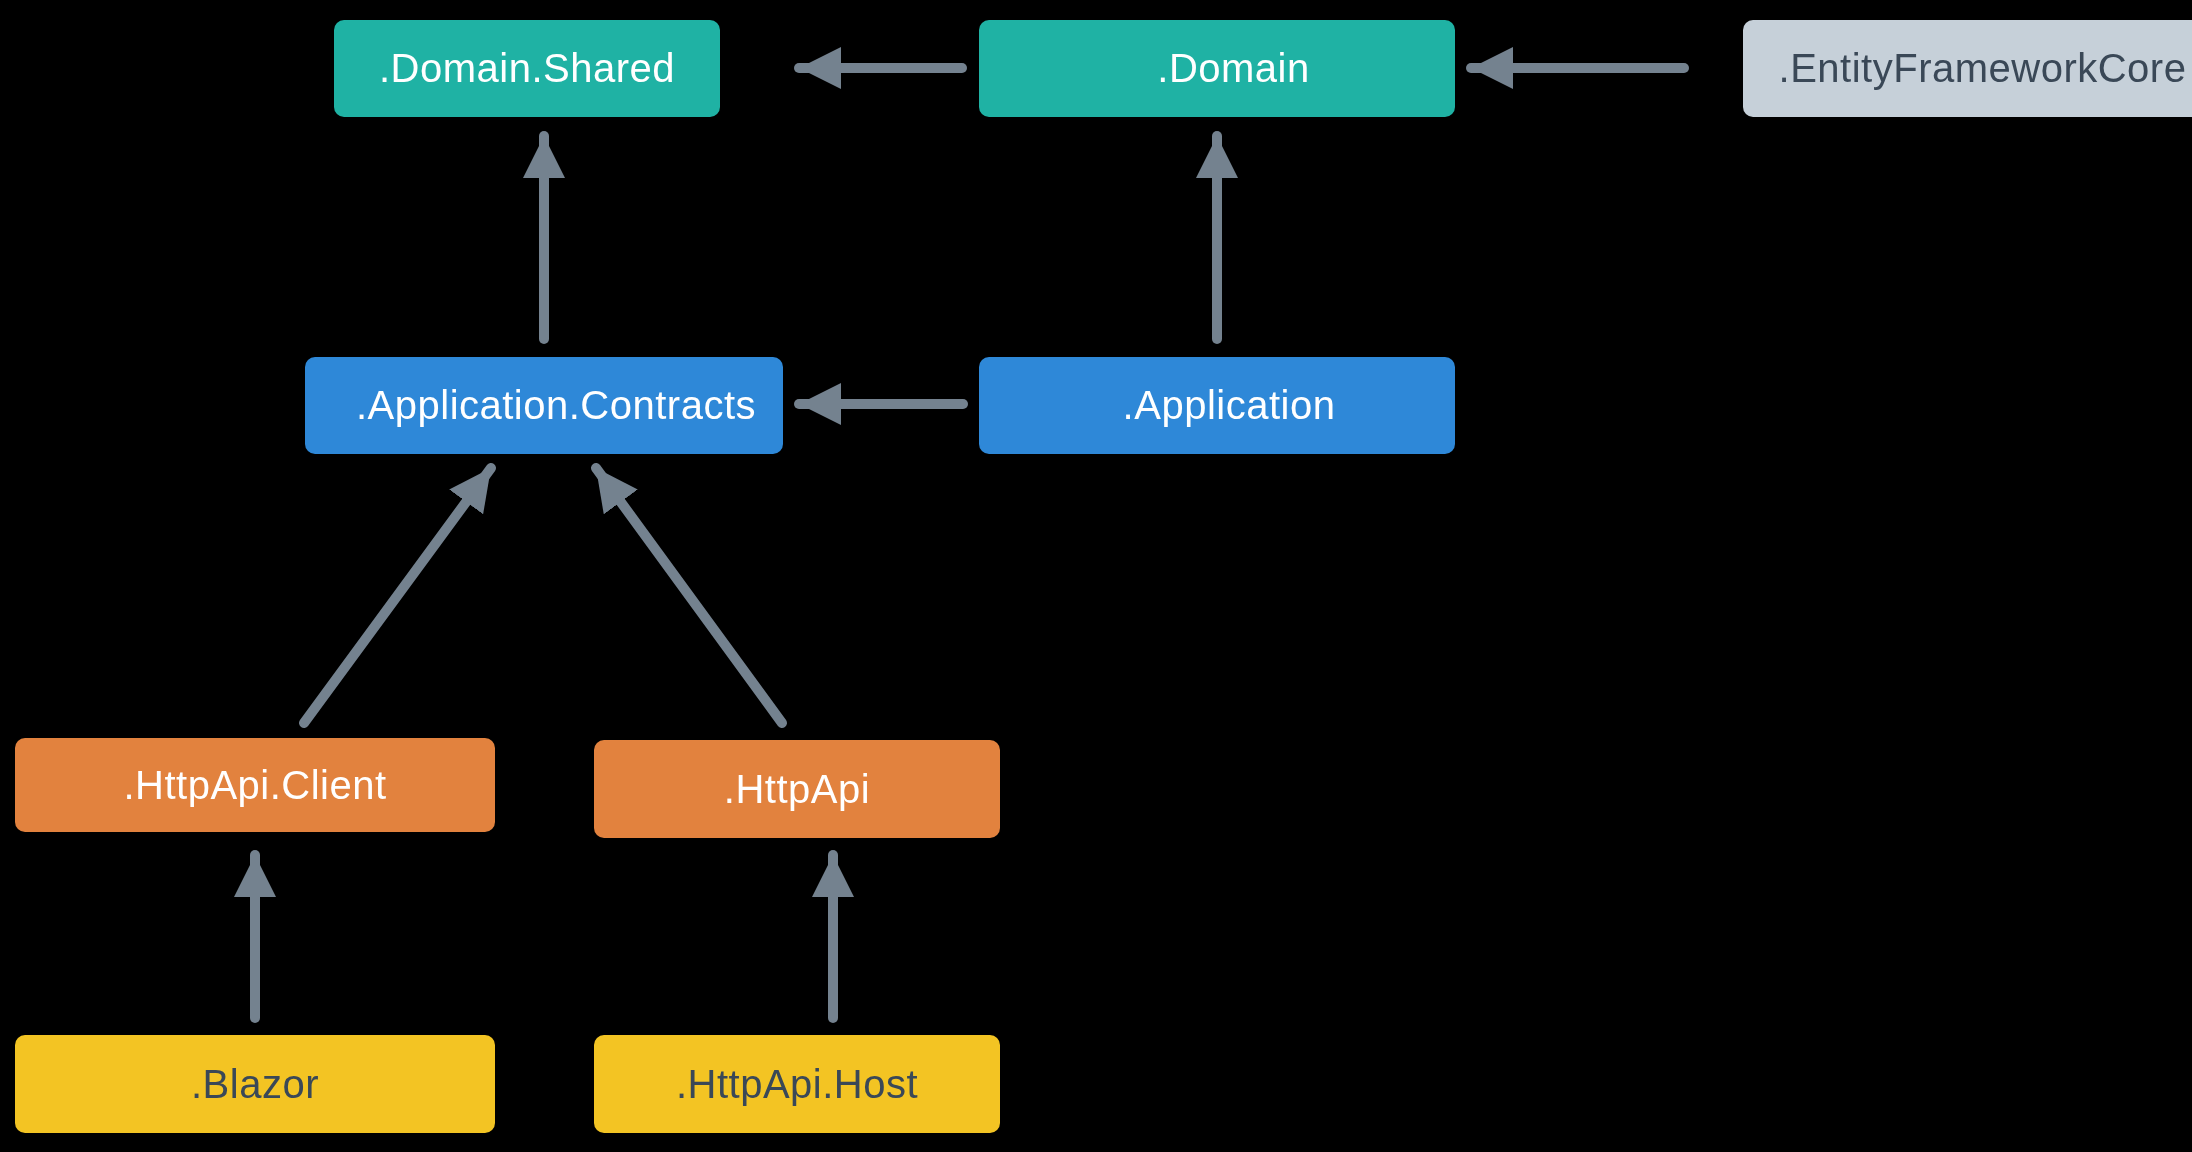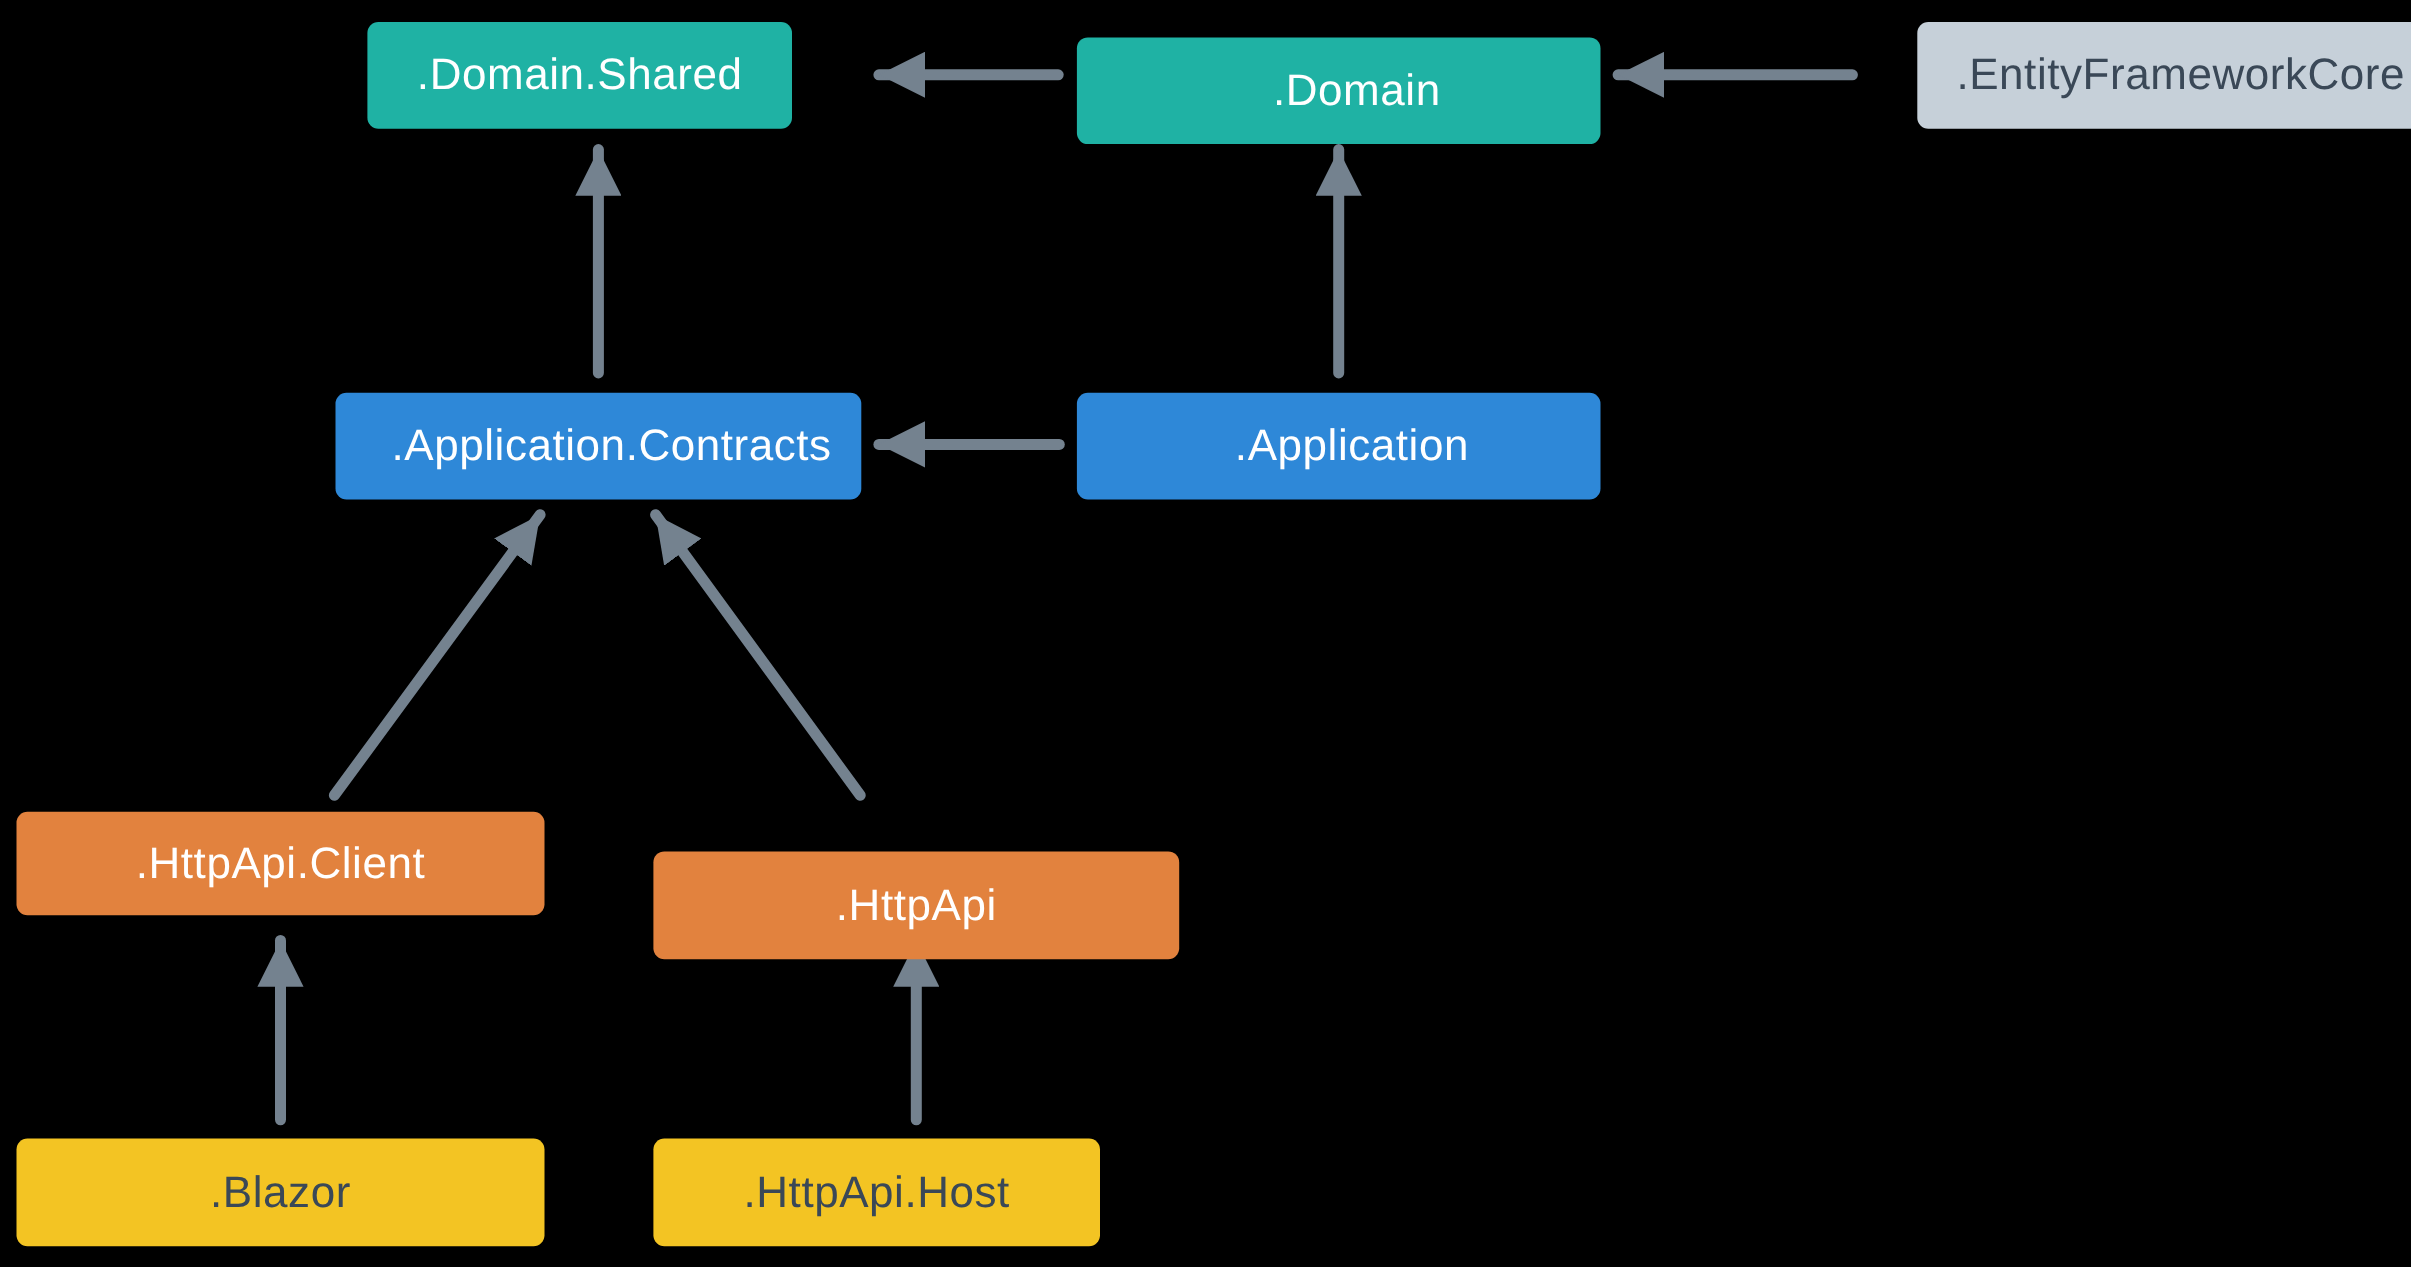--- a/index.html
+++ b/index.html
@@ -34,26 +34,26 @@
     color: #FFFFFF;
     box-sizing: border-box;
   }
   .c-teal   { background: #1FB2A4; color: #FFFFFF; }
   .c-blue   { background: #2E88D8; color: #FFFFFF; padding-left: 24px; }
   .c-orange { background: #E2823E; color: #FFFFFF; }
   .c-yellow { background: #F3C423; color: #3A4857; }
   .c-gray   { background: #C6D0D9; color: #3A4857; margin-left: 46px; }
 
   .n-domain-shared  { left: 305px;  top: 20px;   width: 386px; height: 97px; margin-left: 29px; }
-  .n-domain         { left: 979px;  top: 34px;   width: 476px; height: 97px; padding-left: 33px; }
+  .n-domain         { left: 979px;  top: 20px;   width: 476px; height: 97px; padding-left: 33px; }
   .n-efcore         { left: 1697px; top: 20px;   width: 479px; height: 97px; }
   .n-app-contracts  { left: 305px;  top: 357px;  width: 478px; height: 97px; }
   .n-application    { left: 979px;  top: 357px;  width: 476px; height: 97px; text-align: center; }
   .n-httpapi-client { left: 15px;   top: 738px;  width: 480px; height: 94px; }
-  .n-httpapi        { left: 594px;  top: 774px;  width: 478px; height: 98px; }
+  .n-httpapi        { left: 594px;  top: 740px;  width: 406px; height: 98px; }
   .n-blazor         { left: 15px;   top: 1035px; width: 480px; height: 98px; }
   .n-httpapi-host   { left: 594px;  top: 1035px; width: 406px; height: 98px; }
 
   .edge {
     stroke: #74828F;
     stroke-width: 10;
     stroke-linecap: round;
   }
 </style>
 </head>

